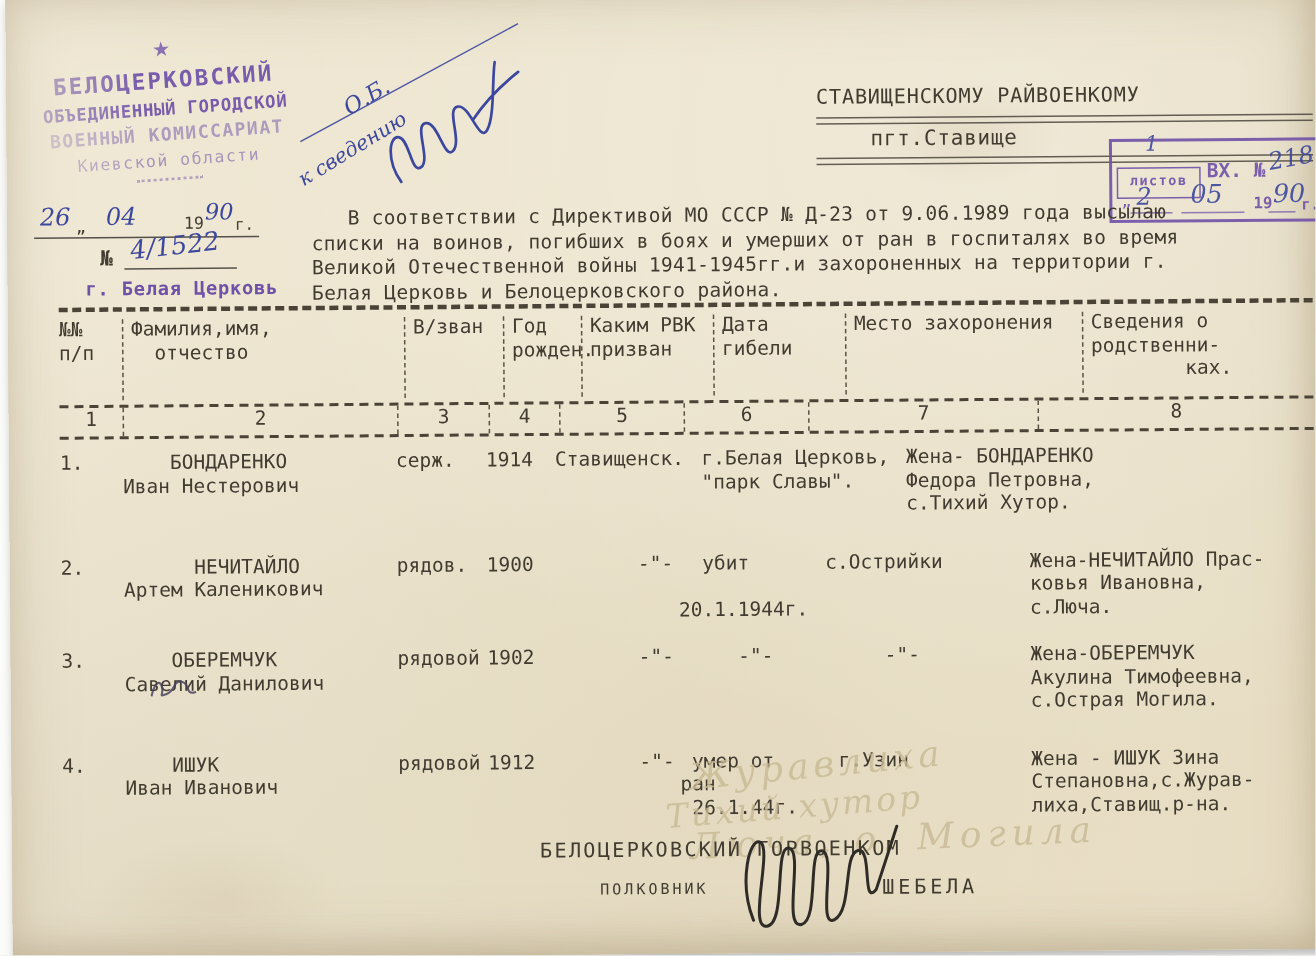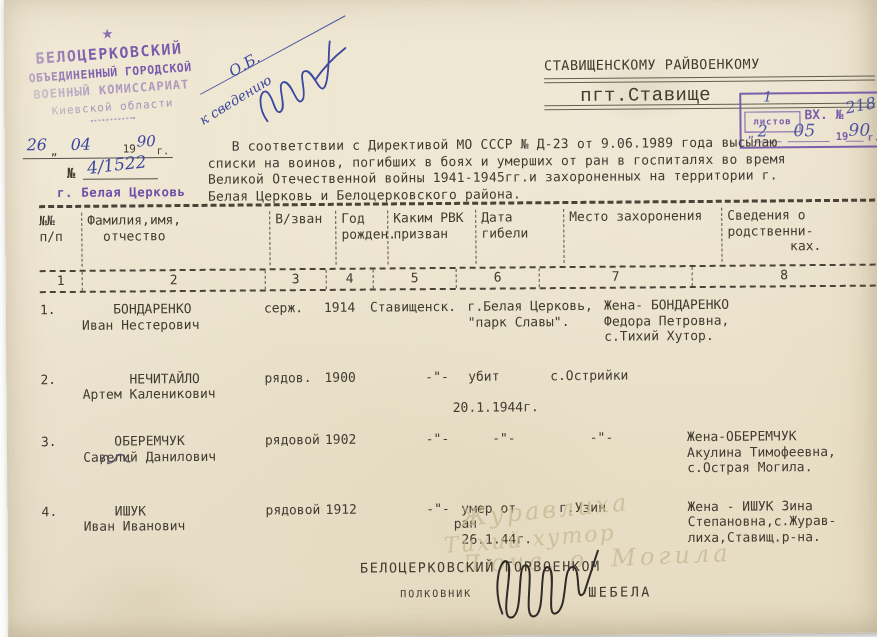--- a/index.html
+++ b/index.html
@@ -38,21 +38,21 @@
   .city-stamp{color:#6f51a8;font-weight:bold;font-size:12.5px;letter-spacing:.5px;}
 
   
   .note-stroke{position:absolute;left:196px;top:96px;width:165px;height:0;border-top:1.6px solid #3c479e;
     transform:rotate(-28deg);transform-origin:left center;opacity:.9;}
   .note-t1{font-size:15px;transform:rotate(-30deg);}
   .note-t2{font-size:13.5px;transform:rotate(-31deg);}
 
   
   .recip1{font-size:13.5px;letter-spacing:.5px;}
-  .recip2{font-size:19px;letter-spacing:.5px;font-family:Liberation Mono, monospace;}
+  .recip2{font-size:14px;letter-spacing:.5px;}
   .dbl-line{position:absolute;height:3px;border-top:1.6px solid #4c463c;border-bottom:1.6px solid #4c463c;opacity:.85;}
 
   
   .entry-stamp{position:absolute;left:735px;top:99px;width:136px;height:52px;border:2px solid #6f51a8;opacity:.9;}
   .sheets-box{position:absolute;left:3px;top:17px;width:54px;height:19px;border:1.5px solid #6f51a8;
     text-align:center;font-size:9px;line-height:19px;color:#6f51a8;font-weight:bold;letter-spacing:1px;}
   .es-in{position:absolute;left:63px;top:13px;font-size:13px;font-weight:bold;color:#6f51a8;}
   .es-handnum{position:absolute;left:104px;top:2px;font-size:16px;transform:rotate(-10deg);}
   .es-sheetsval{position:absolute;left:22px;top:-6px;font-size:14px;}
   .es-quote{position:absolute;left:6px;top:33px;font-size:11px;color:#6f51a8;}
@@ -198,20 +198,23 @@
         <div class="trow r1">
           <div class="c1 tcell">2.</div>
           <div class="c2 tcell">      НЕЧИТАЙЛО
 Артем Каленикович</div>
           <div class="c3 tcell">рядов.</div>
           <div class="c4 tcell">1900</div>
           <div class="c5 tcell">       -"-</div>
           <div class="c6 tcell">  убит
   20.1.1944г.</div>
           <div class="c7 tcell">  с.Острийки</div>
+          <div class="c8 tcell">Жена-НЕЧИТАЙЛО Прас-
+ковья Ивановна,
+с.Люча.</div>
         </div>
         <div class="trow r2">
           <div class="c1 tcell">3.</div>
           <div class="c2 tcell">    ОБЕРЕМЧУК
 Савелий Данилович</div>
           <div class="c3 tcell">рядовой</div>
           <div class="c4 tcell">1902</div>
           <div class="c5 tcell">       -"-</div>
           <div class="c6 tcell">     -"-</div>
           <div class="c7 tcell">       -"-</div>

